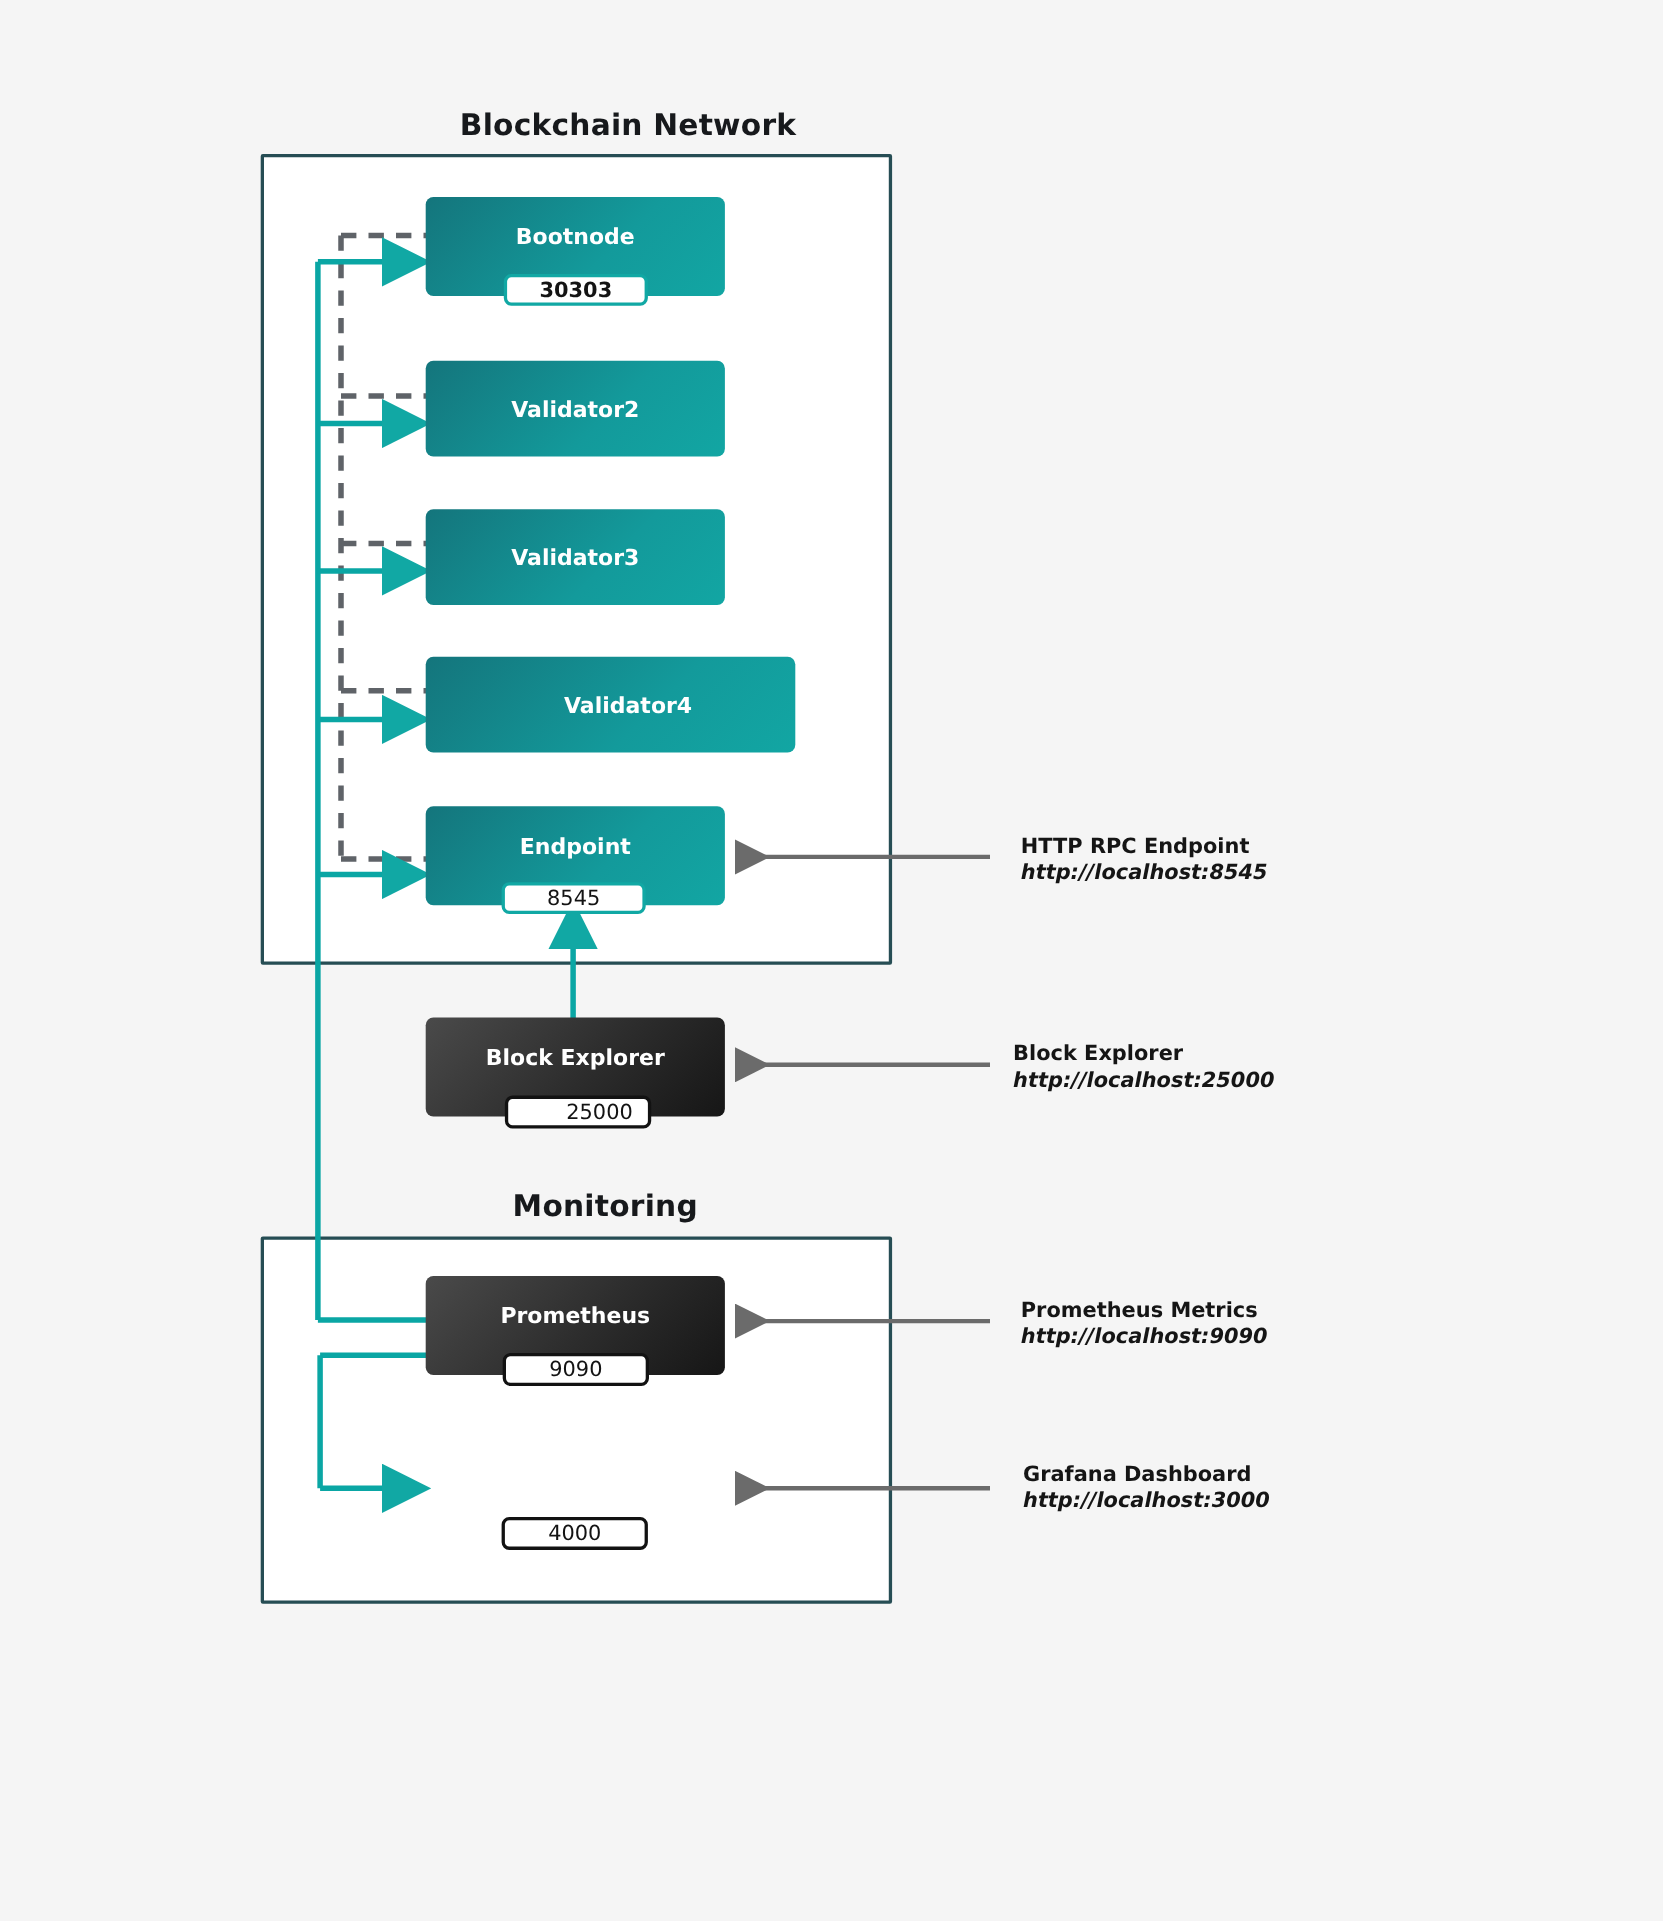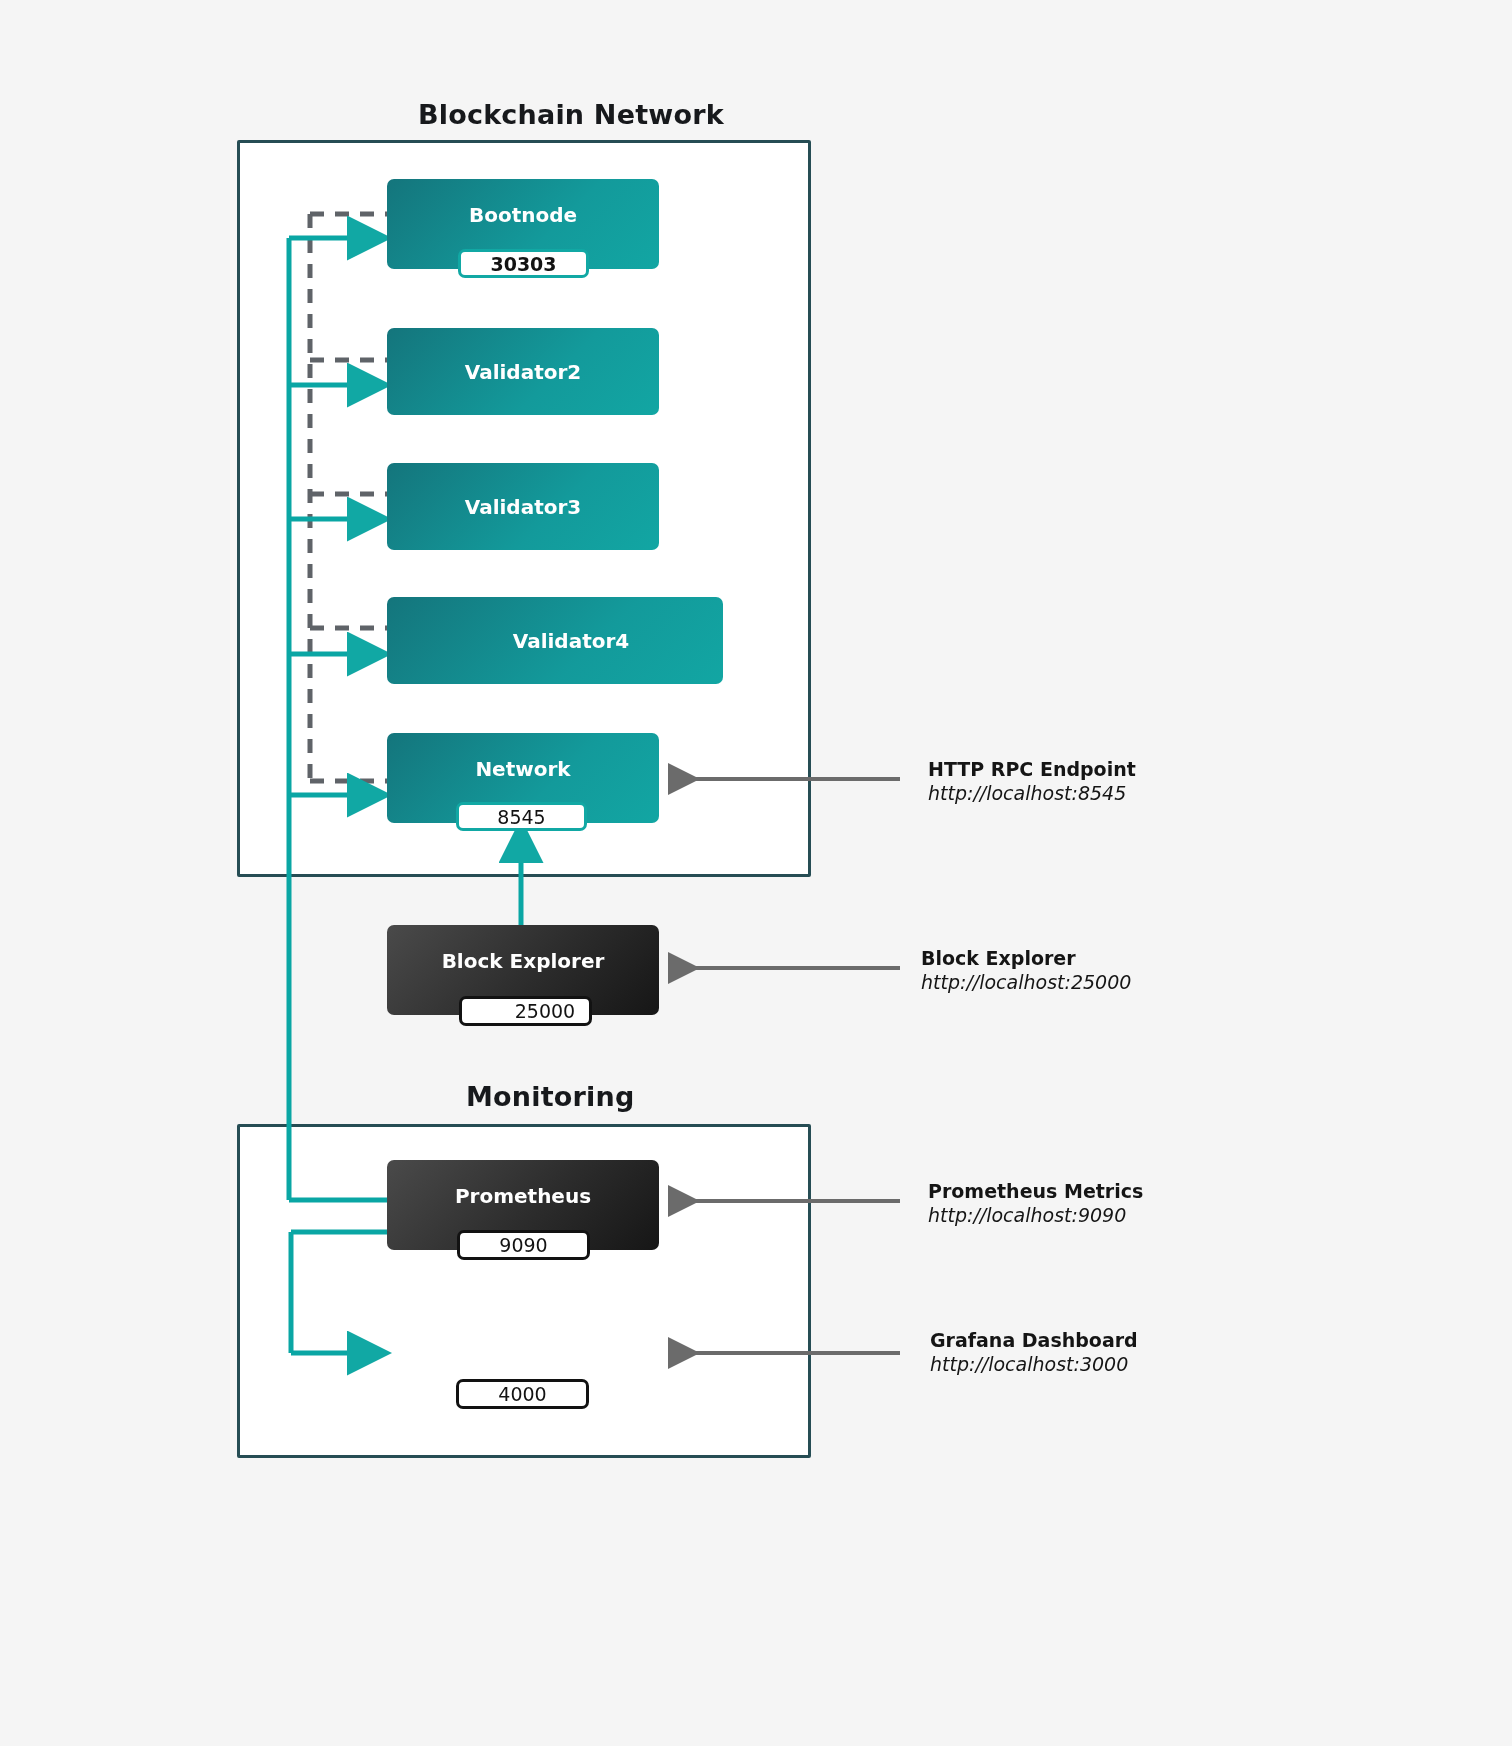--- a/index.html
+++ b/index.html
@@ -95,21 +95,21 @@
   }
   .annotation .atitle {
     font-size: 19px;
     font-weight: bold;
     color: #151515;
     display: block;
     line-height: 1.28;
   }
   .annotation .aurl {
     font-size: 19px;
-    font-weight: normal;
+    font-weight: bold;
     font-style: italic;
     color: #151515;
     display: block;
     line-height: 1.28;
   }
 </style>
 </head>
 <body>
 
 <div id="canvas">
@@ -170,21 +170,21 @@
 
   <div class="node node-teal" style="left:387px; top:463px; width:272px; height:87px;">
     <span class="node-label">Validator3</span>
   </div>
 
   <div class="node node-teal" style="left:387px; top:597px; width:304px; height:87px;padding-left:32px;">
     <span class="node-label">Validator4</span>
   </div>
 
   <div class="node node-teal" style="left:387px; top:733px; width:272px; height:90px;">
-    <span class="node-label shift-up">Network</span>
+    <span class="node-label shift-up">Endpoint</span>
   </div>
   <div class="port-badge teal-edge" style="left:456px; top:802px; width:131px; height:29px;">8545</div>
 
   <div class="node node-dark" style="left:387px; top:925px; width:272px; height:90px;">
     <span class="node-label shift-up">Block Explorer</span>
   </div>
   <div class="port-badge dark-edge" style="left:459px; top:996px; width:133px; height:30px;padding-left:39px;">25000</div>
 
   <div class="node node-dark" style="left:387px; top:1160px; width:272px; height:90px;">
     <span class="node-label shift-up">Prometheus</span>

